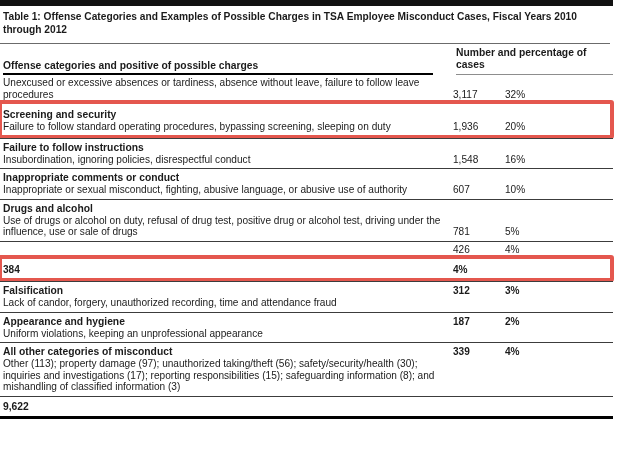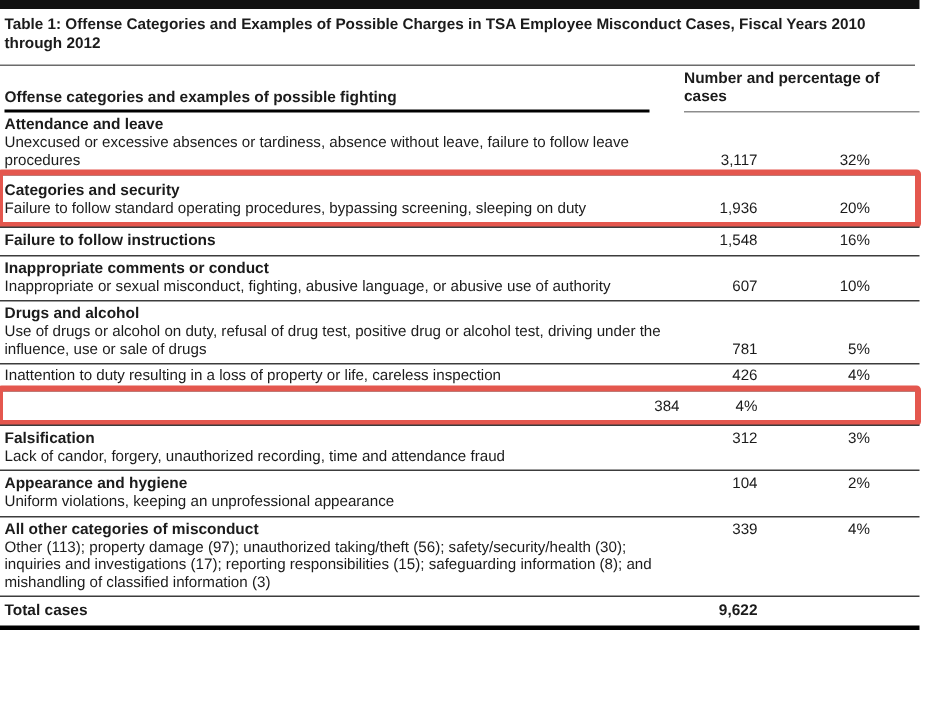--- a/index.html
+++ b/index.html
@@ -31,23 +31,23 @@
   }
   .tbody, .total-row { width:613px; }
   .row {
     position:relative;
     display:grid; grid-template-columns:450px 52px 75px;
     padding:2px 33px 3px 3px;
   }
   .row + .row { border-top:1px solid #3c3c3c; }
   .cat { font-weight:bold; font-size:10.3px; line-height:13px; }
   .ex  { font-size:10.1px; line-height:11.5px; padding-right:2px; }
-  .num, .pct { text-align:right; font-size:10.1px; white-space:nowrap; }
+  .num, .pct { font-size:10.1px; white-space:nowrap; }
   .val-bottom .num, .val-bottom .pct { align-self:end;   line-height:11.5px; }
-  .val-top    .num, .val-top    .pct { align-self:start; line-height:13px; }
+  .val-top    .num, .val-top    .pct { align-self:start; line-height:13px;font-weight:bold; }
   .row.highlighted { padding-top:4px; padding-bottom:5px; }
   .hl {
     position:absolute; left:-2px; right:-1px; top:-4px; bottom:-1px;
     border:4px solid #e4574e; border-radius:3px; pointer-events:none;
   }
   .total-row {
     box-sizing:border-box;
     display:grid; grid-template-columns:450px 52px 75px;
     padding:3px 33px 3px 3px;
     border-top:1px solid #3c3c3c; border-bottom:3px solid #000;
@@ -55,47 +55,47 @@
   .total-row .cat, .total-row .num { font-weight:bold; font-size:10.3px; line-height:13px; }
 </style>
 </head>
 <body>
 
 <div class="top-bar" style="background: rgb(17, 17, 17);"></div>
 
 <div class="title">Table 1: Offense Categories and Examples of Possible Charges in TSA Employee Misconduct Cases, Fiscal Years 2010 through 2012</div>
 
 <div class="thead">
-  <div class="th-left">Offense categories and examples of possible fighting</div>
+  <div class="th-left">Offense categories and positive of possible charges</div>
   <div></div>
   <div class="th-right">Number and percentage of cases</div>
 </div>
 
 <div class="tbody" id="rows">
     <div class="row val-bottom">
     <div class="cell-text">
-      <div class="cat">Attendance and leave</div>
       <div class="ex">Unexcused or excessive absences or tardiness, absence without leave, failure to follow leave procedures</div>
     </div>
     <div class="num">3,117</div>
     <div class="pct">32%</div>
 
   </div>
     <div class="row val-bottom highlighted">
     <div class="cell-text">
-      <div class="cat">Categories and security</div>
+      <div class="cat">Screening and security</div>
       <div class="ex">Failure to follow standard operating procedures, bypassing screening, sleeping on duty</div>
     </div>
     <div class="num">1,936</div>
     <div class="pct">20%</div>
     <div class="hl" style="border-color: rgb(228, 87, 78);"></div>
   </div>
     <div class="row val-bottom">
     <div class="cell-text">
       <div class="cat">Failure to follow instructions</div>
+      <div class="ex">Insubordination, ignoring policies, disrespectful conduct</div>
     </div>
     <div class="num">1,548</div>
     <div class="pct">16%</div>
 
   </div>
     <div class="row val-bottom">
     <div class="cell-text">
       <div class="cat">Inappropriate comments or conduct</div>
       <div class="ex">Inappropriate or sexual misconduct, fighting, abusive language, or abusive use of authority</div>
     </div>
@@ -107,21 +107,20 @@
     <div class="cell-text">
       <div class="cat">Drugs and alcohol</div>
       <div class="ex">Use of drugs or alcohol on duty, refusal of drug test, positive drug or alcohol test, driving under the influence, use or sale of drugs</div>
     </div>
     <div class="num">781</div>
     <div class="pct">5%</div>
 
   </div>
     <div class="row val-bottom">
     <div class="cell-text">
-      <div class="ex">Inattention to duty resulting in a loss of property or life, careless inspection</div>
     </div>
     <div class="num">426</div>
     <div class="pct">4%</div>
 
   </div>
     <div class="row val-top highlighted">
     <div class="num">384</div>
     <div class="pct">4%</div>
     <div class="hl" style="border-color: rgb(228, 87, 78);"></div>
   </div>
@@ -132,32 +131,31 @@
     </div>
     <div class="num">312</div>
     <div class="pct">3%</div>
 
   </div>
     <div class="row val-top">
     <div class="cell-text">
       <div class="cat">Appearance and hygiene</div>
       <div class="ex">Uniform violations, keeping an unprofessional appearance</div>
     </div>
-    <div class="num">104</div>
+    <div class="num">187</div>
     <div class="pct">2%</div>
 
   </div>
     <div class="row val-top">
     <div class="cell-text">
       <div class="cat">All other categories of misconduct</div>
       <div class="ex">Other (113); property damage (97); unauthorized taking/theft (56); safety/security/health (30); inquiries and investigations (17); reporting responsibilities (15); safeguarding information (8); and mishandling of classified information (3)</div>
     </div>
     <div class="num">339</div>
     <div class="pct">4%</div>
 
   </div>
   </div>
 
 <div class="total-row">
-  <div class="cat">Total cases</div>
   <div class="num">9,622</div>
   <div class="pct"></div>
 </div>
 
 </body></html>

